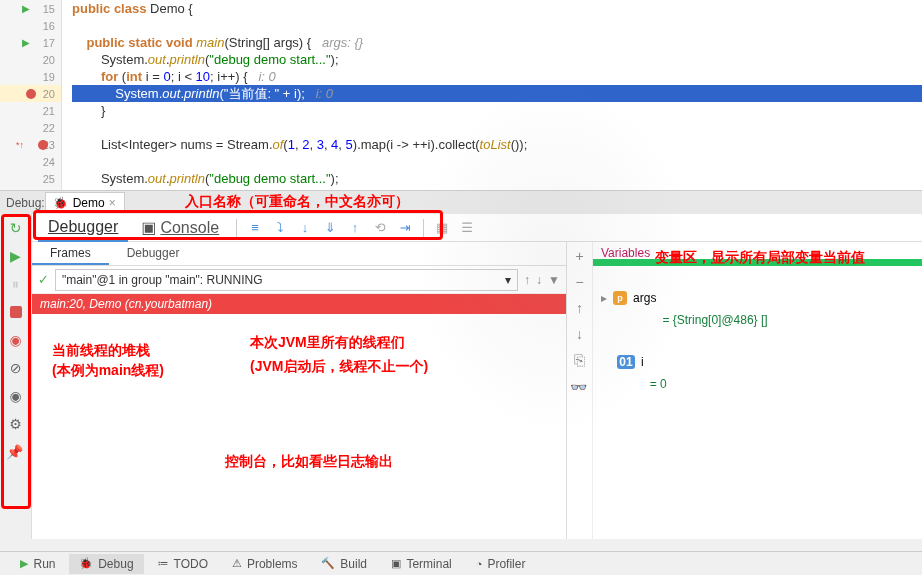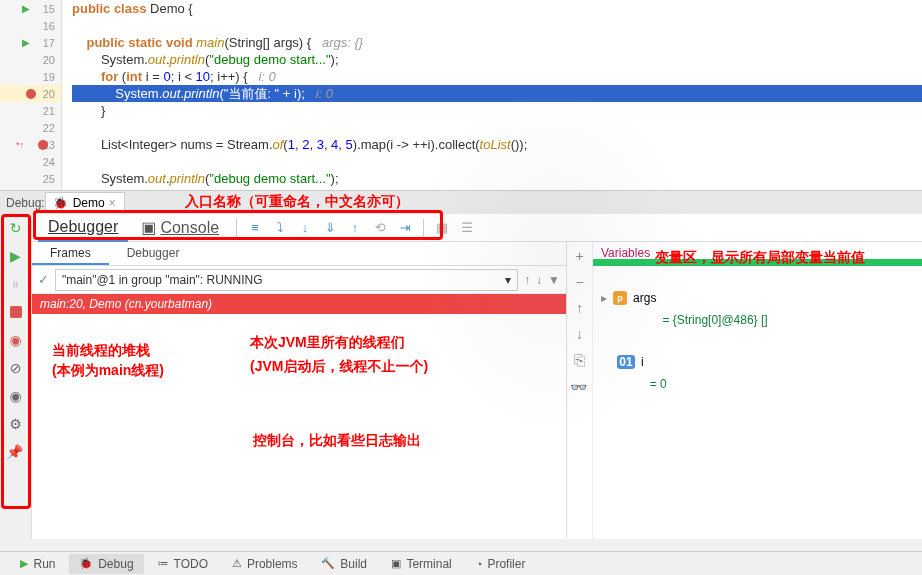--- a/index.html
+++ b/index.html
@@ -269,21 +269,21 @@
 </div>
 
 <div class="red-box-toolbar" style="top:210px; left:33px; width:410px; height:30px;"></div>
 <div class="red-box-toolbar" style="top:214px; left:1px; width:30px; height:295px;"></div>
 
 <div class="anno" style="top:193px; left:185px;">入口名称（可重命名，中文名亦可）</div>
 <div class="anno" style="top:340px; left:52px; white-space:pre; line-height:20px;">当前线程的堆栈
 (本例为main线程)</div>
 <div class="anno" style="top:330px; left:250px; white-space:pre; line-height:24px;">本次JVM里所有的线程们
 (JVM启动后，线程不止一个)</div>
-<div class="anno" style="top:432px; left:225px;margin-left:28px;">控制台，比如看些日志输出</div>
+<div class="anno" style="top:453px; left:225px;">控制台，比如看些日志输出</div>
 <div class="anno" style="top:249px; left:655px;">变量区，显示所有局部变量当前值</div>
 
 <svg class="arrow-svg" width="922" height="575">
   <defs>
       <marker id="ah" markerWidth="10" markerHeight="10" refX="8" refY="3" orient="auto">
         <path d="M0,0 L0,6 L9,3 z" fill="red"></path>
       </marker>
     </defs>
   <line x1="180" y1="202" x2="140" y2="202" stroke="red" stroke-width="2.5" marker-end="url(#ah)"></line>
   <line x1="125" y1="342" x2="70" y2="310" stroke="red" stroke-width="2.5" marker-end="url(#ah)"></line>

